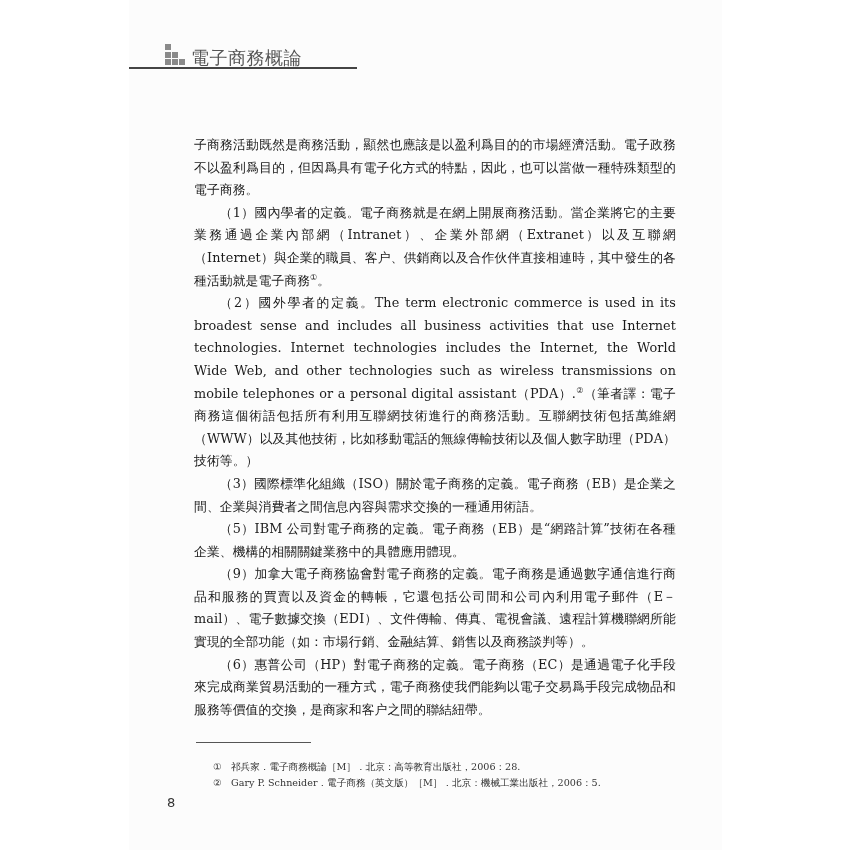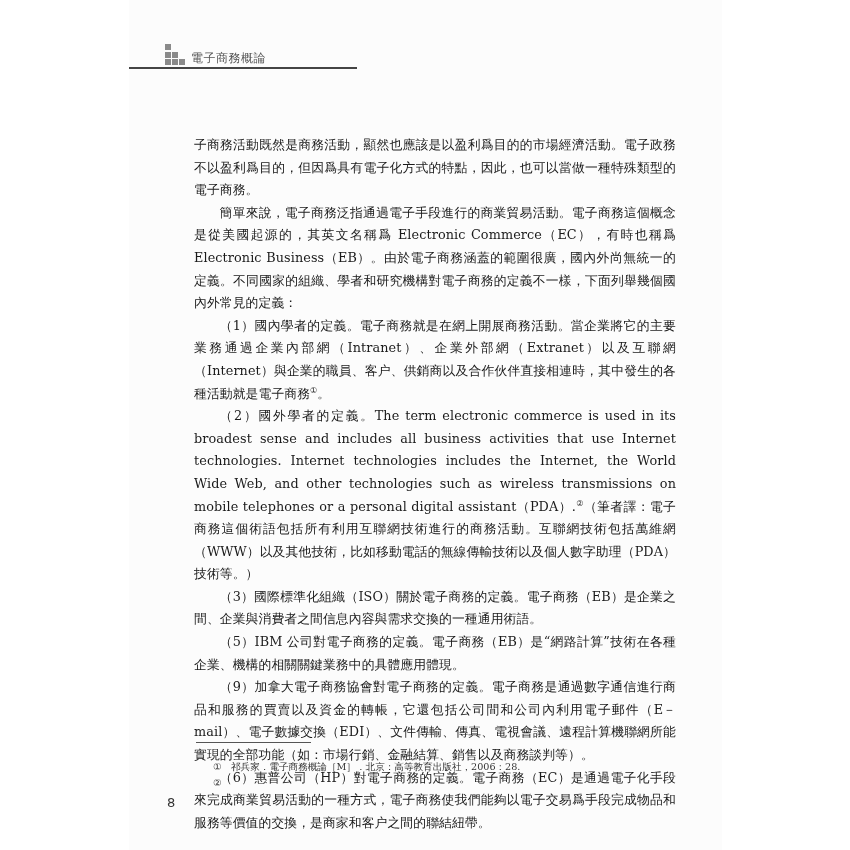--- a/index.html
+++ b/index.html
@@ -38,21 +38,21 @@
       margin-right: 6px;
     }
     .logo-squares span {
       position: absolute;
       width: 6px;
       height: 6px;
       background: #8a8a8a;
     }
     .running-title {
       font-family: "DejaVu Sans", "Liberation Sans", sans-serif;
-      font-size: 12px;
+      font-size: 18px;
       color: #555;
       line-height: 16px;
       letter-spacing: 0.5px;
     }
     .head-rule {
       position: absolute;
       left: 129px;
       top: 67px;
       width: 228px;
       height: 2px;
@@ -126,34 +126,34 @@
     <span style="left:7px;top:15px;"></span>
     <span style="left:0;top:15px;"></span>
     <span style="left:14px;top:15px;"></span>
   </div>
   <span class="running-title">電子商務概論</span>
 </div>
 <div class="head-rule"></div>
 
 <div class="body-text">
   <p>子商務活動既然是商務活動，顯然也應該是以盈利爲目的的市場經濟活動。電子政務不以盈利爲目的，但因爲具有電子化方式的特點，因此，也可以當做一種特殊類型的電子商務。</p>
-  <p class="indent">簡單來說，電子商務泛指通過電子手段進行的商業貿易活動。電子商務這個概念是從美國起源的，其英文名稱爲 Electronic Commerce（EC），有時也稱爲 Electronic Business（EB）。由於電子商務涵蓋的範圍很廣，國內外尚無統一的定義。不同國家的組織、學者和研究機構對電子商務的定義不一樣，下面列舉幾個國內外常見的定義：</p>
   <p class="indent"><span>（1）國內學者的定義。電子商務就是在網上開展商務活動。當企業將它的主要業務通過企業內部網（Intranet）、企業外部網（Extranet）以及互聯網（Internet）與企業的職員、客户、供銷商以及合作伙伴直接相連時，其中發生的各種活動就是電子商務</span><sup>①</sup><span>。</span></p>
   <p class="indent"><span>（2）國外學者的定義。The term electronic commerce is used in its broadest sense and includes all business activities that use Internet technologies. Internet technologies includes the Internet, the World Wide Web, and other technologies such as wireless transmissions on mobile telephones or a personal digital assistant（PDA）.</span><sup>②</sup><span>（筆者譯：電子商務這個術語包括所有利用互聯網技術進行的商務活動。互聯網技術包括萬維網（WWW）以及其他技術，比如移動電話的無線傳輸技術以及個人數字助理（PDA）技術等。）</span></p>
   <p class="indent">（3）國際標準化組織（ISO）關於電子商務的定義。電子商務（EB）是企業之間、企業與消費者之間信息內容與需求交換的一種通用術語。</p>
   <p class="indent">（5）IBM 公司對電子商務的定義。電子商務（EB）是“網路計算”技術在各種企業、機構的相關關鍵業務中的具體應用體現。</p>
   <p class="indent">（9）加拿大電子商務協會對電子商務的定義。電子商務是通過數字通信進行商品和服務的買賣以及資金的轉帳，它還包括公司間和公司內利用電子郵件（E－mail）、電子數據交換（EDI）、文件傳輸、傳真、電視會議、遠程計算機聯網所能實現的全部功能（如：市場行銷、金融結算、銷售以及商務談判等）。</p>
   <p class="indent">（6）惠普公司（HP）對電子商務的定義。電子商務（EC）是通過電子化手段來完成商業貿易活動的一種方式，電子商務使我們能夠以電子交易爲手段完成物品和服務等價值的交換，是商家和客户之間的聯結紐帶。</p>
 </div>
 
 <div class="fn-rule"></div>
 
 <div class="footnotes">
   <div class="fn">
     <span class="fn-mark">①</span>
     <span>祁兵家．電子商務概論［M］．北京：高等教育出版社，2006：28.</span>
   </div>
   <div class="fn">
     <span class="fn-mark">②</span>
+    <span>Gary P. Schneider．電子商務（英文版）［M］．北京：機械工業出版社，2006：5.</span>
   </div>
 </div>
 
 <div class="page-number">8</div>
 
 </body></html>

